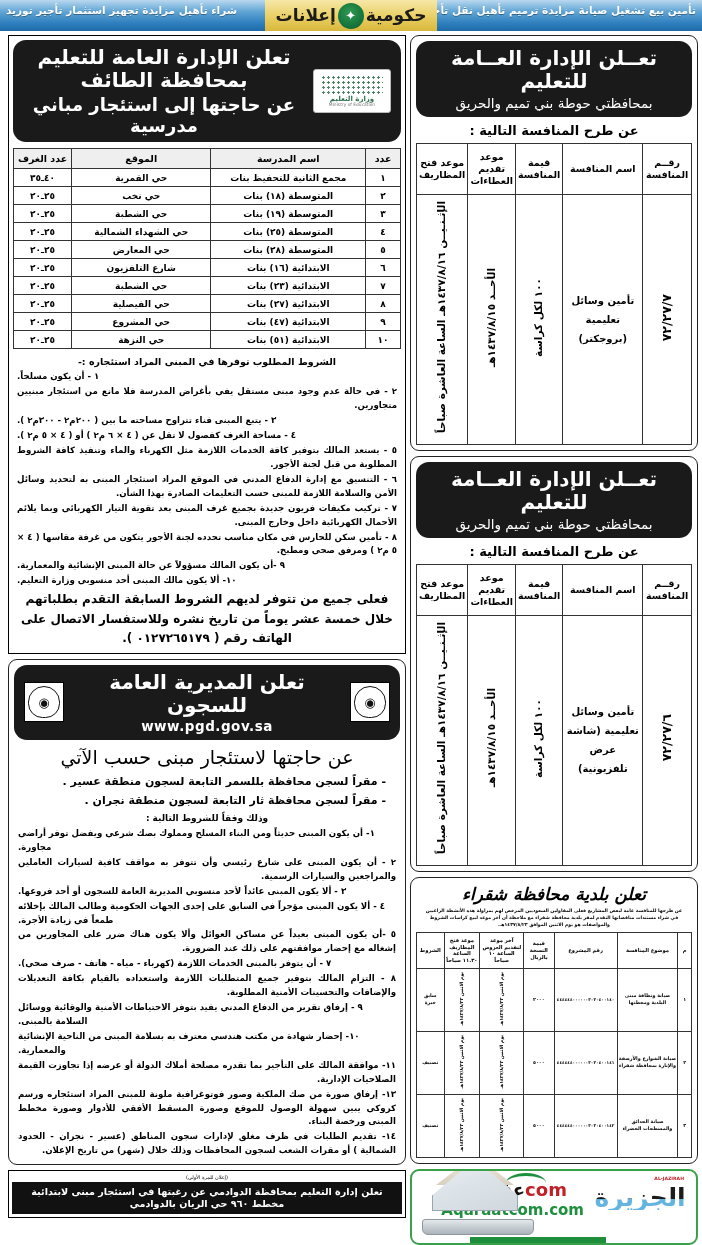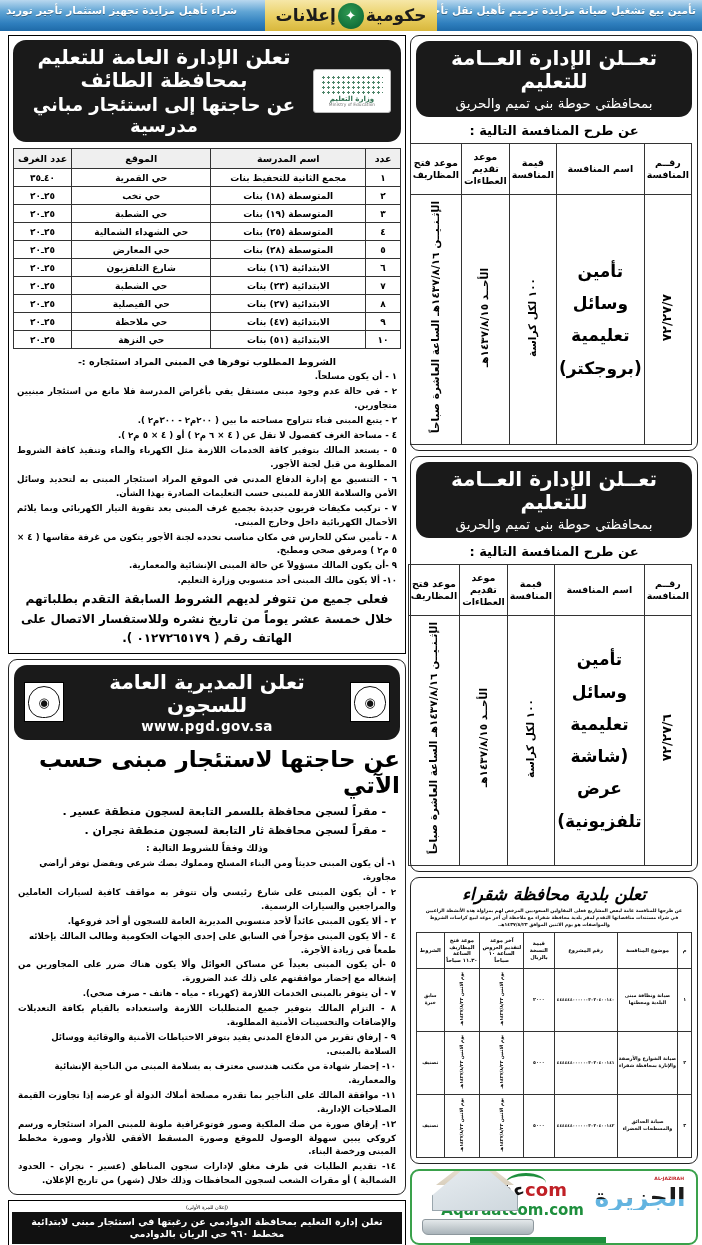--- a/index.html
+++ b/index.html
@@ -56,40 +56,40 @@
   .subline{text-align:center;font-size:13px;font-weight:bold;margin:6px 0 5px;}
 
   
   table{border-collapse:collapse;width:100%;}
   th,td{border:1px solid #333;text-align:center;vertical-align:middle;}
   .tbl-edu th{font-size:9.5px;font-weight:bold;padding:7px 2px;line-height:1.25;}
   .tbl-edu td{height:250px;padding:2px;}
   .vcell{writing-mode:vertical-rl;transform:rotate(180deg);display:inline-block;
     font-size:10.5px;font-weight:bold;line-height:1.5;white-space:nowrap;letter-spacing:.4px;}
   .vcell.big{font-size:12.5px;}
-  .namecell{font-size:17px;font-weight:bold;line-height:1.9;margin-top:16px;}
+  .namecell{font-size:10px;font-weight:bold;line-height:1.9;margin-top:16px;}
 
   .tbl-taif th{background:#efefef;font-size:9.5px;font-weight:bold;padding:4px 2px;}
   .tbl-taif td{font-size:9px;font-weight:bold;padding:3.5px 2px;}
 
   .tbl-shq th{font-size:5.2px;font-weight:bold;padding:4px 1px;line-height:1.3;}
   .tbl-shq td{font-size:4.8px;font-weight:bold;padding:3px 1px;line-height:1.35;}
   .tbl-shq td.vert span{writing-mode:vertical-rl;transform:rotate(180deg);display:inline-block;
     font-size:4.6px;line-height:1.4;white-space:nowrap;}
   .tbl-shq td.num{font-size:4.3px;letter-spacing:-.2px;}
 
   
   .cond-title{font-size:9.5px;font-weight:bold;text-align:center;margin:7px 0 3px;}
   ol.conds{margin:0;padding:0;list-style:none;}
   ol.conds li{font-size:8.6px;font-weight:bold;line-height:1.62;text-align:justify;
     padding:0 4px;margin-bottom:1px;}
-  ol.conds li.ctr{text-align:right;}
+  ol.conds li.ctr{text-align:left;}
   .tail{font-size:12px;font-weight:bold;line-height:1.62;text-align:center;padding:0 4px;margin-top:2px;}
 
-  .needs{font-size:23px;font-weight:bold;margin:6px 0 4px;}
+  .needs{text-align:center;font-size:19px;font-weight:normal;margin:6px 0 4px;}
   ul.sites{margin:0;padding:0 14px 0 0;list-style:none;}
   ul.sites li{font-size:11px;font-weight:bold;line-height:1.75;text-align:right;}
   .acc-note{text-align:center;font-size:9px;font-weight:bold;margin:3px 0 4px;}
 
   
   .shq-title{text-align:center;font-size:17px;font-weight:bold;margin:1px 0 3px;font-style:italic;}
   .shq-intro{font-size:4.6px;font-weight:bold;line-height:1.55;text-align:center;
     padding:0 6px;margin-bottom:4px;}
 
   
@@ -329,21 +329,21 @@
             </tr>
         <tr>
               <td>٨</td>
               <td>الابتدائية (٢٧) بنات</td>
               <td>حي الفيصلية</td>
               <td>٢٥ـ٢٠</td>
             </tr>
         <tr>
               <td>٩</td>
               <td>الابتدائية (٤٧) بنات</td>
-              <td>حي ملاحظة</td>
+              <td>حي المشروع</td>
               <td>٢٥ـ٢٠</td>
             </tr>
         <tr>
               <td>١٠</td>
               <td>الابتدائية (٥١) بنات</td>
               <td>حي النزهة</td>
               <td>٢٥ـ٢٠</td>
             </tr>
       </tbody>
         </table>

